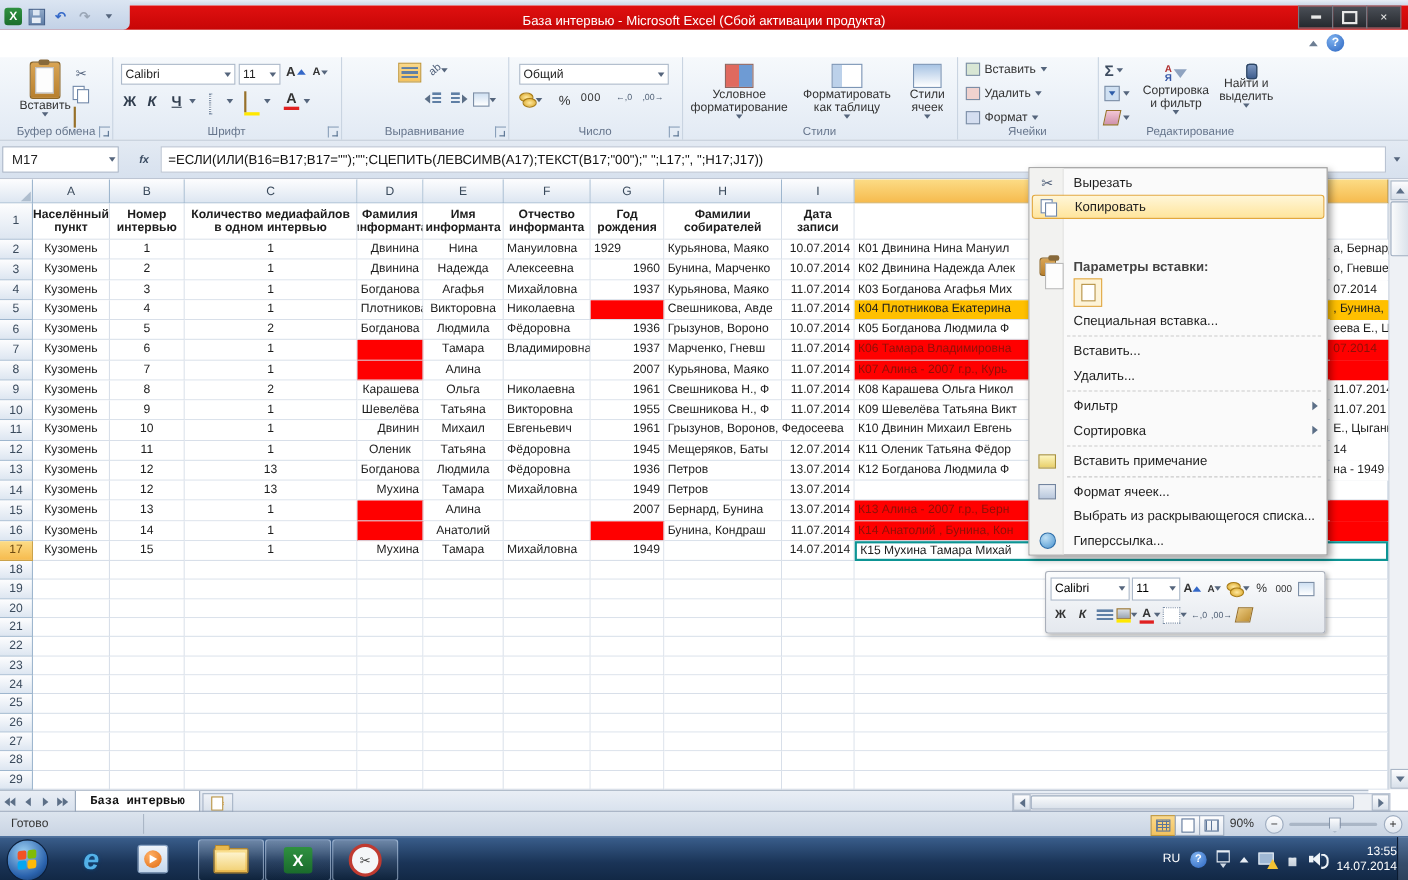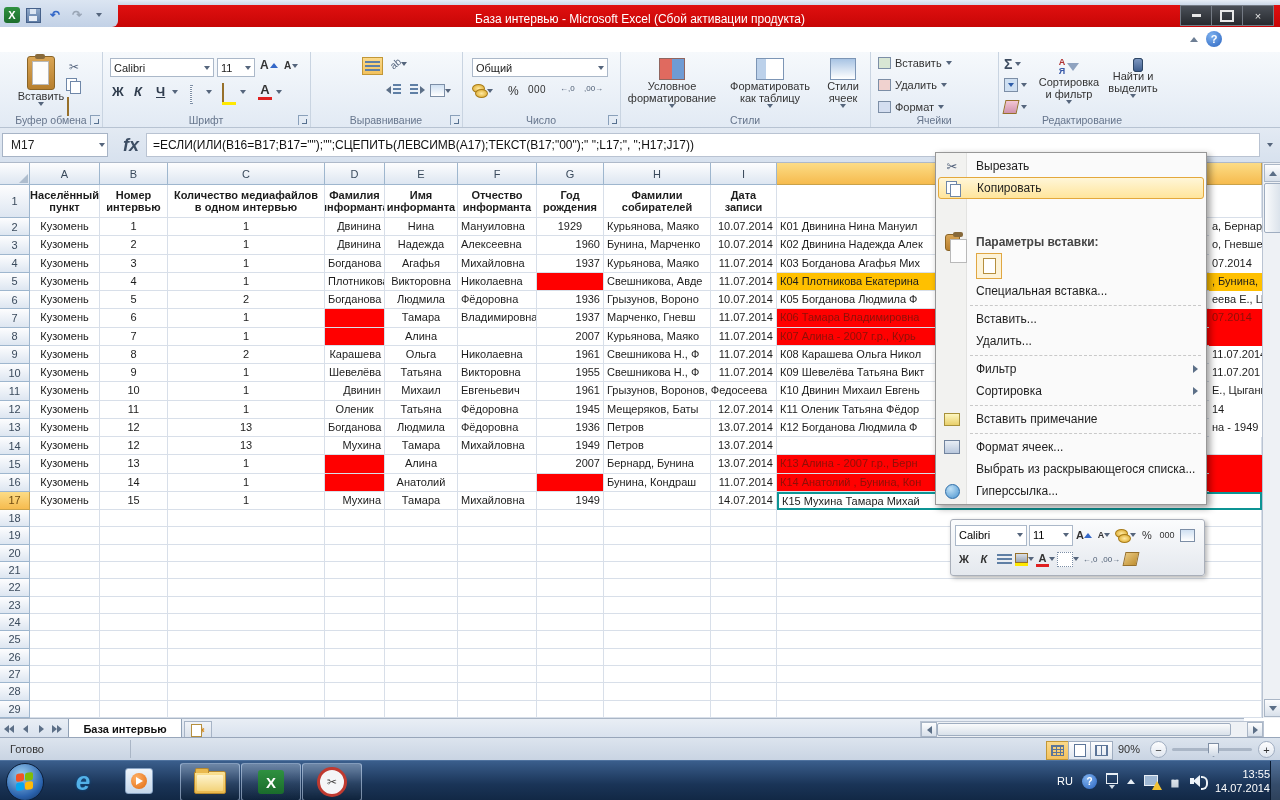--- a/index.html
+++ b/index.html
@@ -64,21 +64,21 @@
   .binoc{width:18px;height:12px;position:relative;}
   .binoc i{position:absolute;width:8px;height:12px;background:linear-gradient(#7d97c0,#3f5e8e);border-radius:3px;border:1px solid #2d4666;}
   .binoc i:last-child{left:9px;}
   .az-ic{font-size:9px;font-weight:bold;line-height:9px;color:#b03030;display:flex;flex-direction:column;align-items:center;}
   .az-ic span:last-child{color:#3758a8;}
   .funnel{width:0;height:0;border-left:6px solid transparent;border-right:6px solid transparent;border-top:8px solid #8fa3c0;}
   
   #fbar{left:0;top:128px;width:1280px;height:35px;background:linear-gradient(#e3eaf3,#d7e1ee);border-bottom:1px solid #aeb9c9;}
   #namebox{left:2px;top:5px;width:106px;height:24px;background:#fff;border:1px solid #a7b4c6;font-size:12px;color:#222;
            display:flex;align-items:center;padding-left:8px;justify-content:space-between;}
-  #fx{left:118px;top:5px;width:26px;height:24px;font-style:italic;font-weight:bold;font-size:18px;color:#3c4d63;
+  #fx{left:118px;top:5px;width:26px;height:24px;font-style:italic;font-weight:bold;font-size:10px;color:#3c4d63;
       display:flex;align-items:center;justify-content:center;}
   #formula{left:146px;top:5px;width:1114px;height:24px;background:#fff;border:1px solid #b9c3d2;font-size:12px;color:#111;
            display:flex;align-items:center;padding-left:6px;white-space:nowrap;overflow:hidden;}
   #fbar-exp{left:1262px;top:5px;width:16px;height:24px;display:flex;align-items:center;justify-content:center;}
   
   #grid{left:0;top:163px;width:1280px;height:555px;background:#fff;overflow:hidden;}
   .colhdr,.rowhdr{position:absolute;background:linear-gradient(#fdfdfe,#dde6f1);border-right:1px solid #9eb6ce;
        border-bottom:1px solid #9eb6ce;font-size:11px;color:#3a4a5c;display:flex;align-items:center;justify-content:center;box-sizing:border-box;}
   .hot{background:linear-gradient(#fcdc86,#f6bb4e);border-right:1px solid #caa24a;border-bottom:1px solid #caa24a;color:#6e4a10;}
   .cell{position:absolute;font-size:11px;color:#1c1c1c;line-height:17px;white-space:nowrap;overflow:hidden;
@@ -115,21 +115,21 @@
   .fmt-ic{width:14px;height:12px;background:linear-gradient(#e8edf4,#b9c8dd);border:1px solid #72849e;}
   .globe-ic{width:13px;height:13px;border-radius:50%;border:1px solid #2d6da8;background:radial-gradient(circle at 35% 30%,#bfe0f5,#4a94d0);}
   
   #minitb{left:950px;top:519px;width:255px;height:57px;background:linear-gradient(#fbfcfd,#e4e8ee);
           border:1px solid #a9afba;border-radius:3px;z-index:60;box-shadow:2px 2px 5px rgba(0,0,0,.3);padding:3px 4px;}
   #minitb .row{display:flex;align-items:center;height:24px;gap:2px;}
   .mtb-combo{background:#fff;border:1px solid #abb8c9;height:19px;font-size:11px;display:flex;align-items:center;
              justify-content:space-between;padding:0 3px;}
   .mtb-btn{height:20px;min-width:18px;display:flex;align-items:center;justify-content:center;font-size:11px;color:#333;}
   
-  #tabbar{left:0;top:718px;width:1244px;height:19px;background:linear-gradient(#e9eef5,#d9e2ee);border-top:1px solid #aab6c6;}
+  #tabbar{left:0;top:718px;width:1244px;height:19px;background:linear-gradient(#e9eef5,#d9e2ee);border-top:1px solid #aab6c6;font-family:Liberation Mono, monospace;}
   .navarr{position:absolute;top:3px;width:14px;height:13px;display:flex;align-items:center;justify-content:center;}
   #sheettab{position:absolute;left:68px;top:0;width:112px;height:19px;background:#fff;border:1px solid #8fa0b5;border-top:none;
             font-size:11px;font-weight:bold;color:#111;display:flex;align-items:center;justify-content:center;}
   #newsheet{position:absolute;left:184px;top:2px;width:26px;height:17px;background:linear-gradient(#f0f3f8,#d8e0ea);
             border:1px solid #a7b4c6;display:flex;align-items:center;justify-content:center;}
   #hscroll{position:absolute;left:920px;top:2px;width:342px;height:15px;background:#eef1f5;border:1px solid #b9c3d2;}
   #hthumb{position:absolute;left:16px;top:1px;width:292px;height:11px;background:linear-gradient(#fafbfc,#d9e1ea);border:1px solid #9fadc0;border-radius:2px;}
   
   #statusbar{left:0;top:737px;width:1280px;height:23px;background:linear-gradient(#dce4ee,#c9d4e3);border-top:1px solid #98a6ba;
              font-size:11px;color:#333;}
@@ -443,21 +443,21 @@
       <div class="cell hdrrow" style="left: 604px; top: 22px; width: 107px; height: 33px;">Фамилии собирателей</div>
       <div class="cell hdrrow" style="left: 711px; top: 22px; width: 66px; height: 33px;">Дата записи</div>
       <div class="cell hdrrow" style="left: 777px; top: 22px; width: 485px; height: 33px;"></div>
       <div class="rowhdr" style="left: 0px; top: 55px; width: 30px; height: 18.25px;">2</div>
       <div class="cell" style="left: 30px; top: 55px; width: 70px; height: 18.25px; text-align: center; line-height: 17.25px;">Кузомень</div>
       <div class="cell" style="left: 100px; top: 55px; width: 68px; height: 18.25px; text-align: center; line-height: 17.25px;">1</div>
       <div class="cell" style="left: 168px; top: 55px; width: 157px; height: 18.25px; text-align: center; line-height: 17.25px;">1</div>
       <div class="cell" style="left: 325px; top: 55px; width: 60px; height: 18.25px; text-align: right; line-height: 17.25px;">Двинина</div>
       <div class="cell" style="left: 385px; top: 55px; width: 73px; height: 18.25px; text-align: center; line-height: 17.25px;">Нина</div>
       <div class="cell" style="left: 458px; top: 55px; width: 79px; height: 18.25px; text-align: left; line-height: 17.25px;">Мануиловна</div>
-      <div class="cell" style="left: 537px; top: 55px; width: 67px; height: 18.25px; text-align: center; line-height: 17.25px;">1929</div>
+      <div class="cell" style="left: 537px; top: 55px; width: 67px; height: 18.25px; text-align: left; line-height: 17.25px;">1929</div>
       <div class="cell" style="left: 604px; top: 55px; width: 107px; height: 18.25px; text-align: left; line-height: 17.25px;">Курьянова, Маяко</div>
       <div class="cell" style="left: 711px; top: 55px; width: 66px; height: 18.25px; text-align: right; line-height: 17.25px;">10.07.2014</div>
       <div class="cell" style="left: 777px; top: 55px; width: 485px; height: 18.25px; text-align: left; line-height: 17.25px;">К01 Двинина Нина Мануил</div>
       <div class="cell" style="left: 1209px; top: 55px; width: 53px; height: 18.25px; border: none; line-height: 17.25px;">а, Бернард</div>
       <div class="rowhdr" style="left: 0px; top: 73.25px; width: 30px; height: 18.25px;">3</div>
       <div class="cell" style="left: 30px; top: 73.25px; width: 70px; height: 18.25px; text-align: center; line-height: 17.25px;">Кузомень</div>
       <div class="cell" style="left: 100px; top: 73.25px; width: 68px; height: 18.25px; text-align: center; line-height: 17.25px;">2</div>
       <div class="cell" style="left: 168px; top: 73.25px; width: 157px; height: 18.25px; text-align: center; line-height: 17.25px;">1</div>
       <div class="cell" style="left: 325px; top: 73.25px; width: 60px; height: 18.25px; text-align: right; line-height: 17.25px;">Двинина</div>
       <div class="cell" style="left: 385px; top: 73.25px; width: 73px; height: 18.25px; text-align: center; line-height: 17.25px;">Надежда</div>

